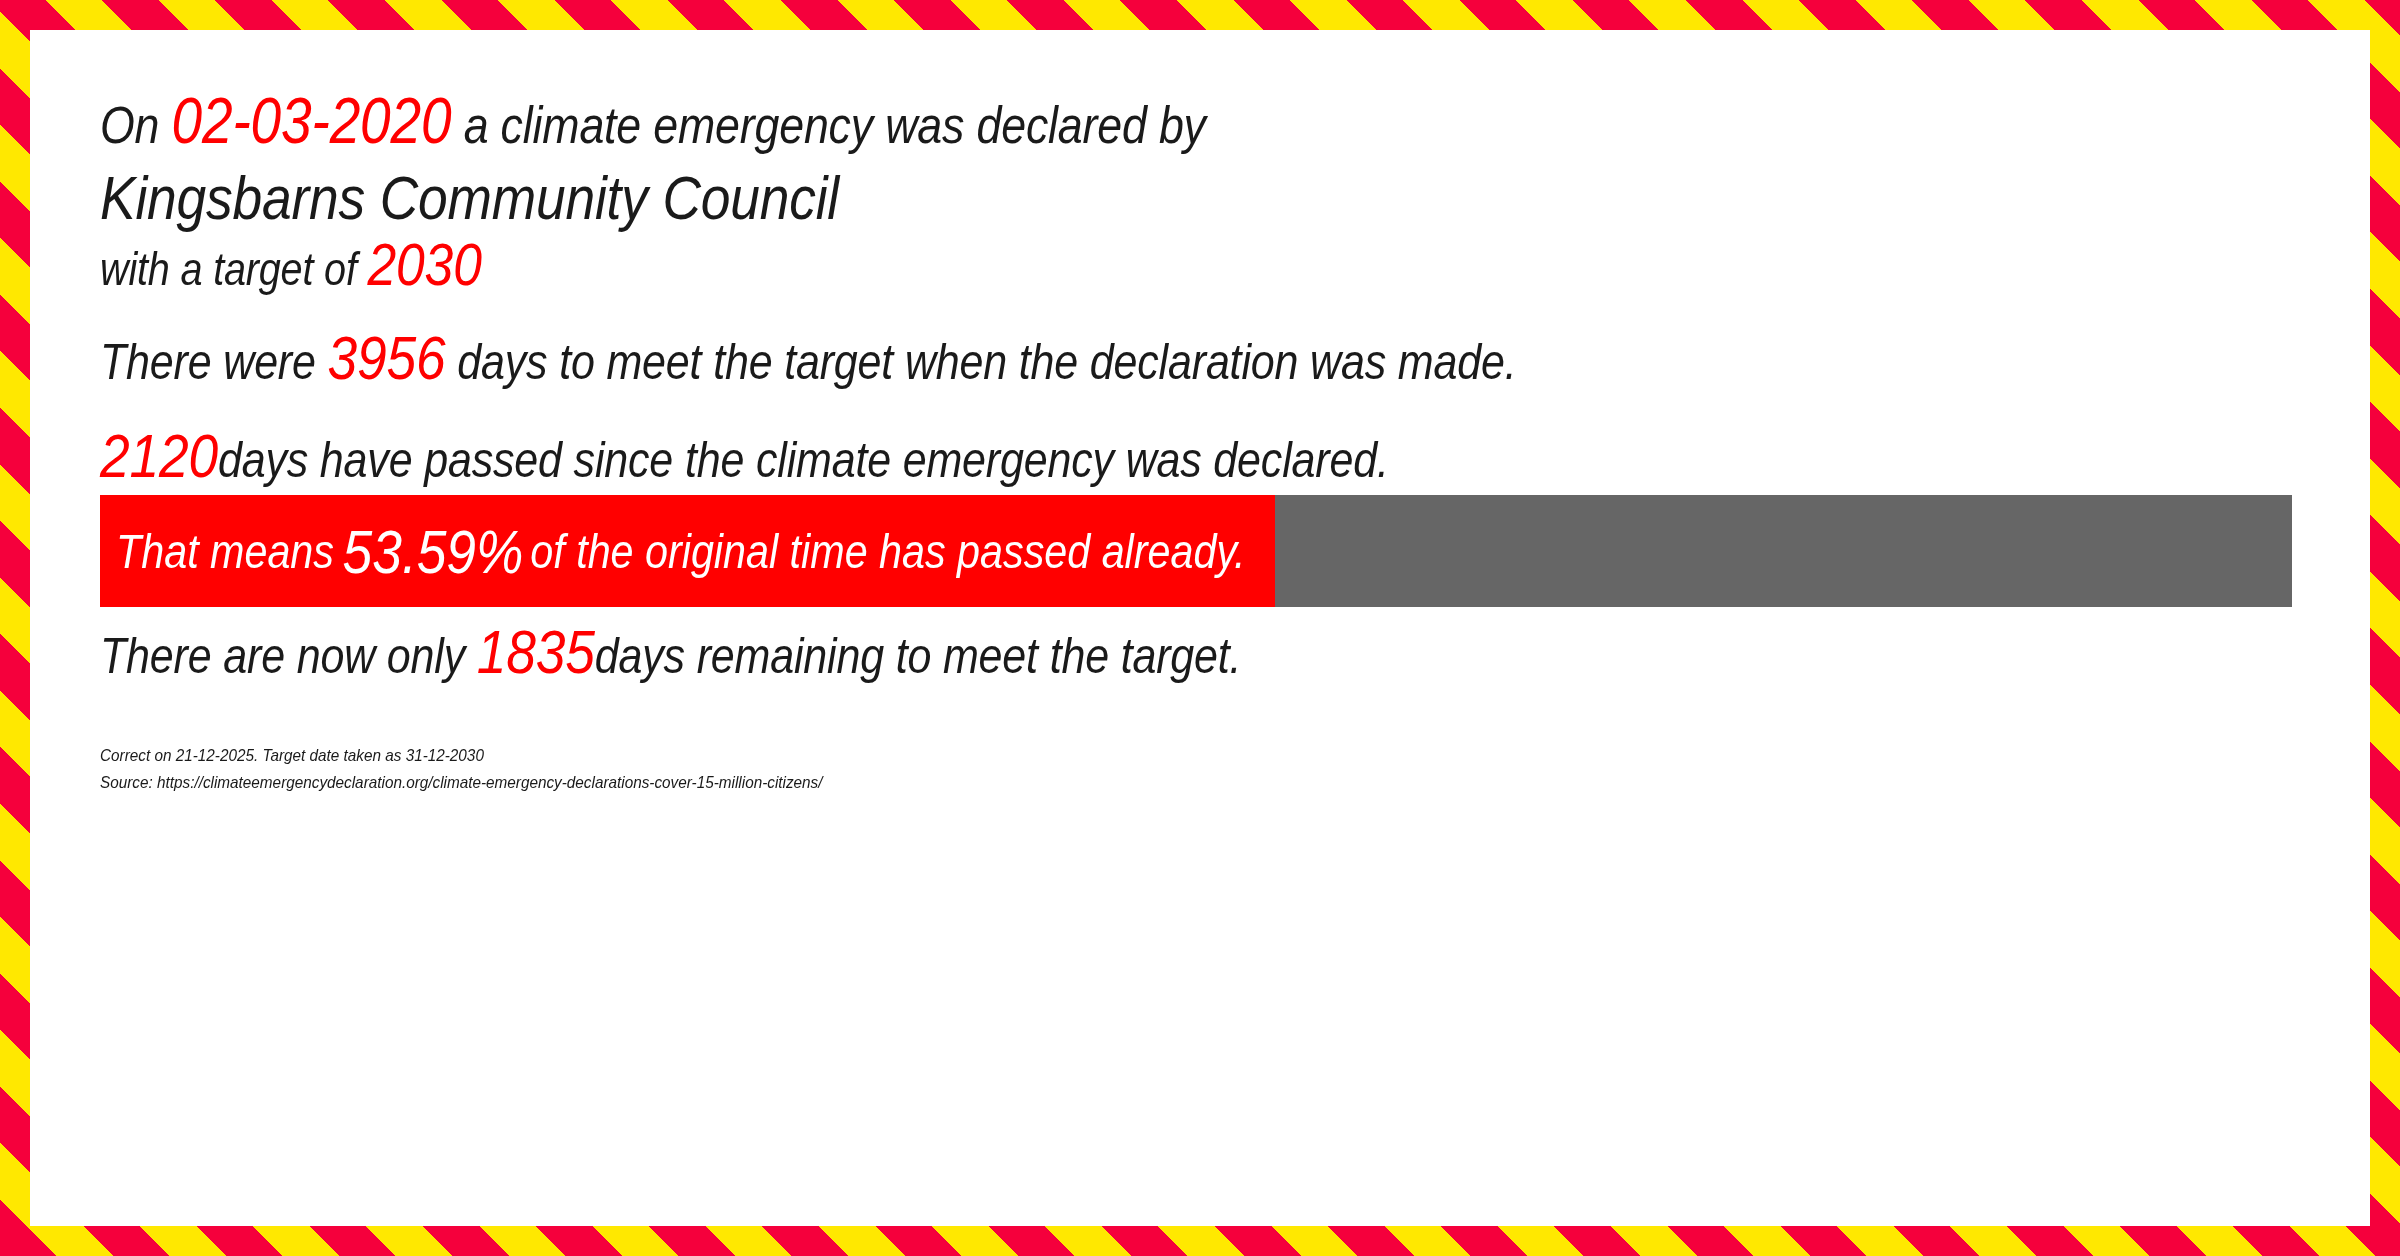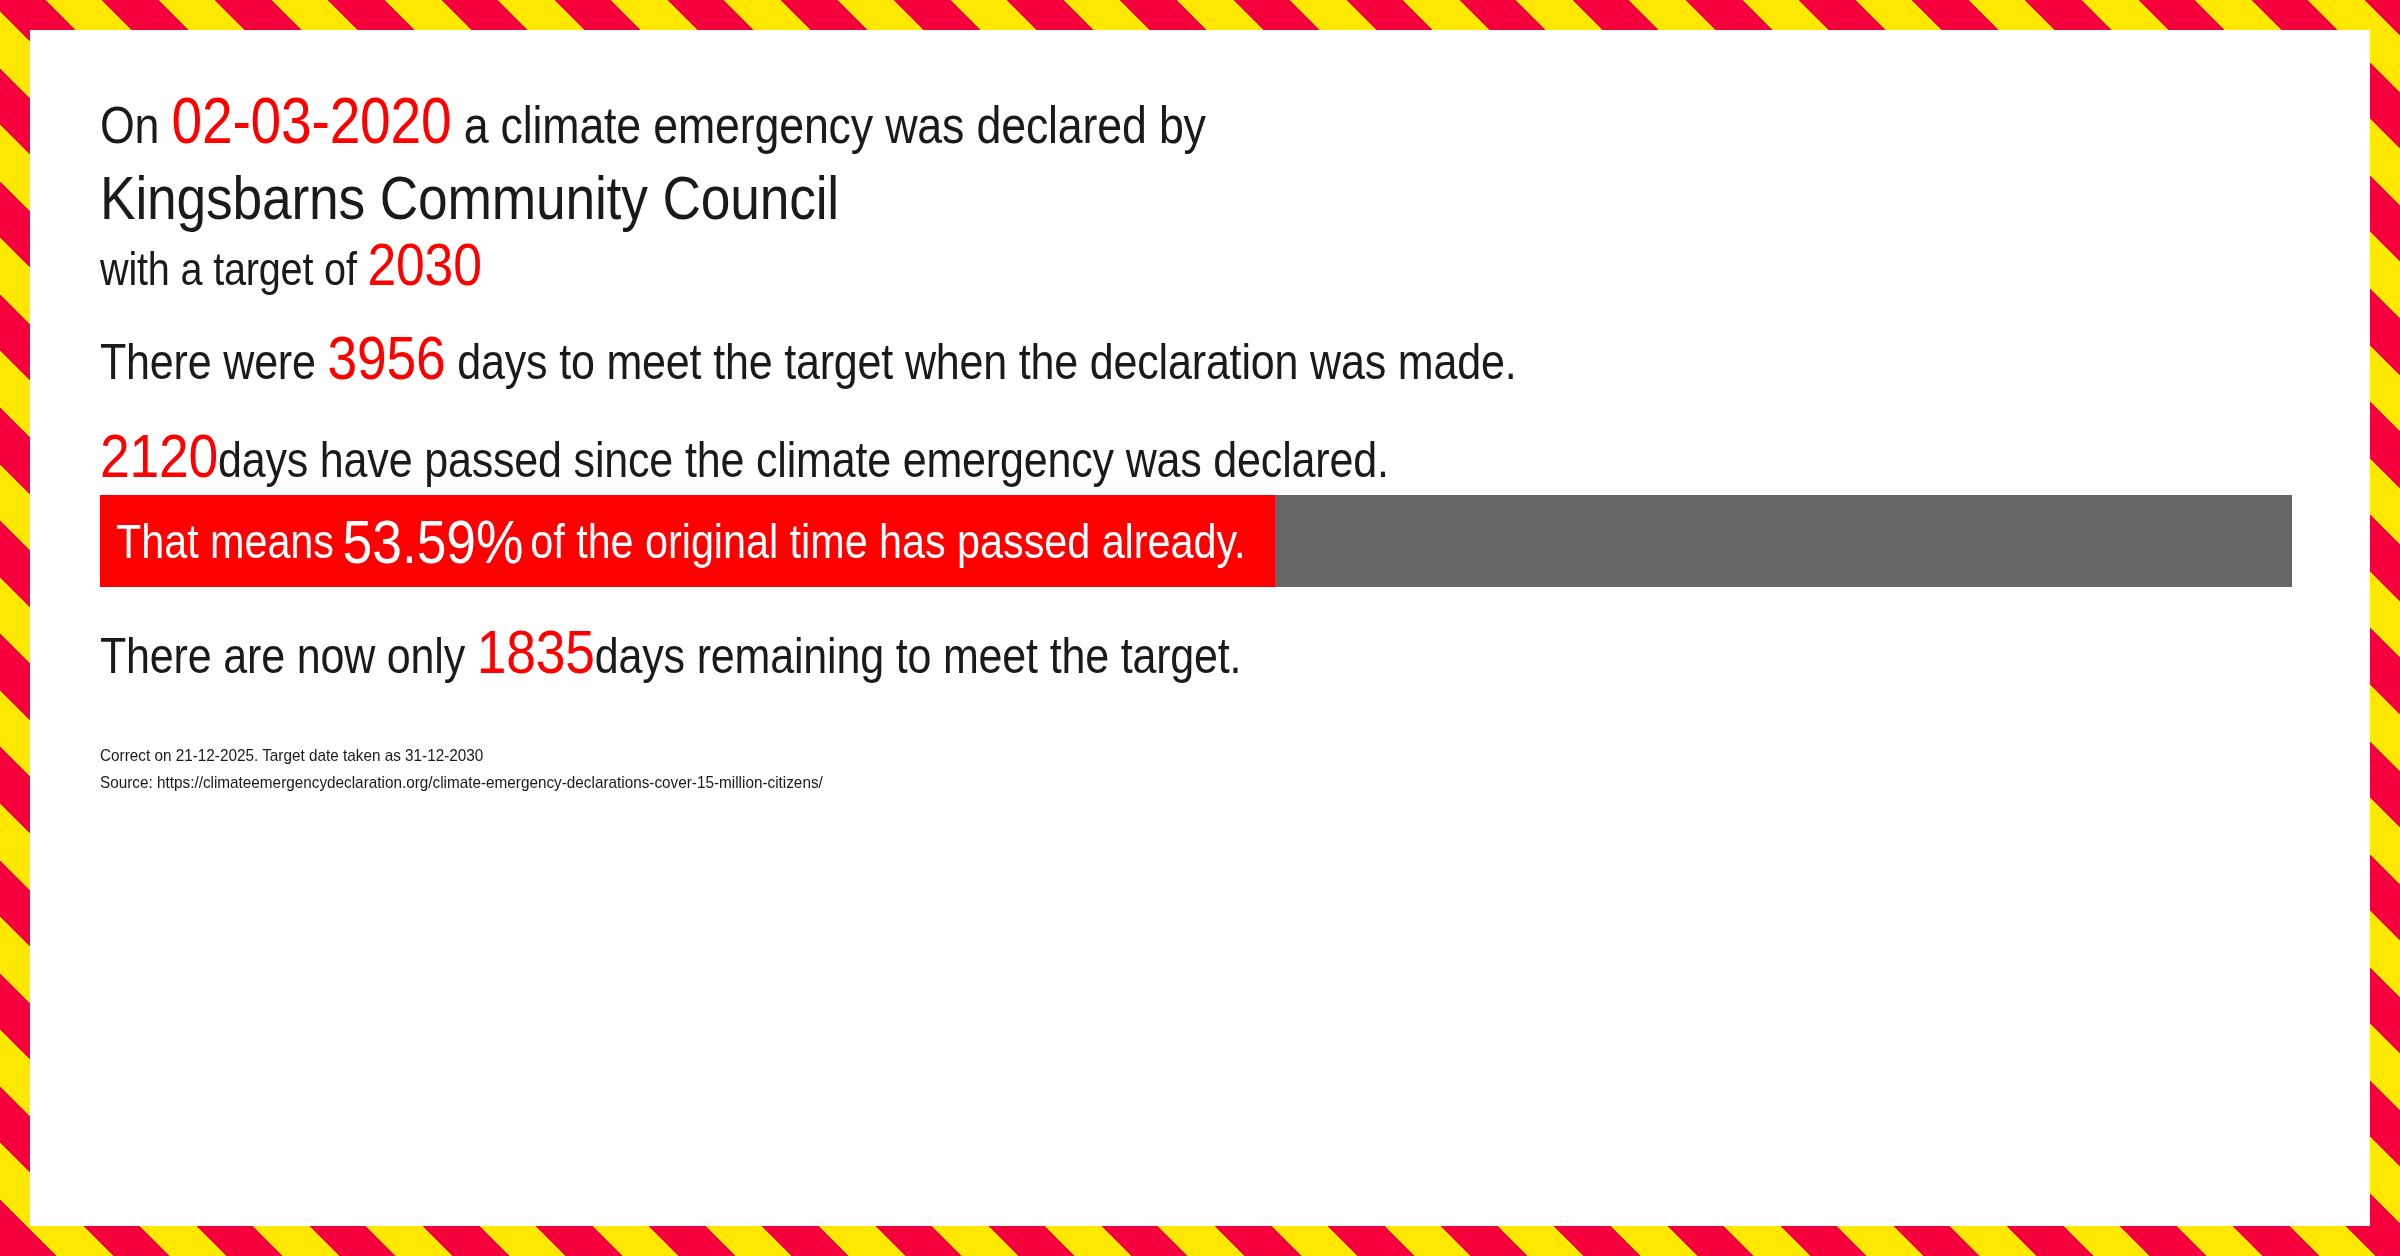--- a/index.html
+++ b/index.html
@@ -37,20 +37,21 @@
     bottom: 30px;
     background: #ffffff;
     overflow: hidden;
   }
   #content {
     position: absolute;
     left: 70px;
     top: 0px;
     right: 40px;
     bottom: 0px;
+    font-style: italic;
   }
 
   
   .line {
     color: #1a1a1a;
     font-family: "Liberation Sans Narrow", "Liberation Sans", sans-serif;
     font-weight: 400;
     white-space: nowrap;
     letter-spacing: -0.2px;
     transform: scaleX(0.86);
@@ -121,21 +122,21 @@
   .l-remaining .red {
     font-size: 62px;
   }
 
   
   #bar {
     position: absolute;
     left: 0px;
     top: 465px;
     width: 2192px;
-    height: 92px;
+    height: 112px;
     background: #666666;
   }
   #bar-fill {
     position: absolute;
     left: 0;
     top: 0;
     height: 100%;
     background: #ff0000;
   }
   #bar-label {

